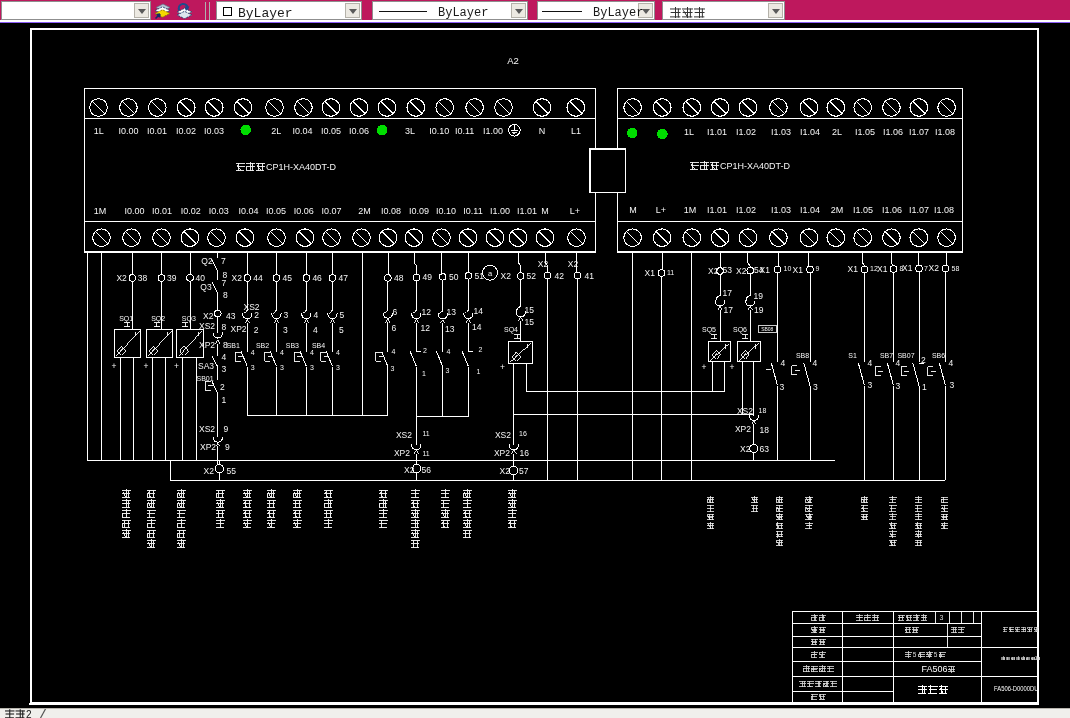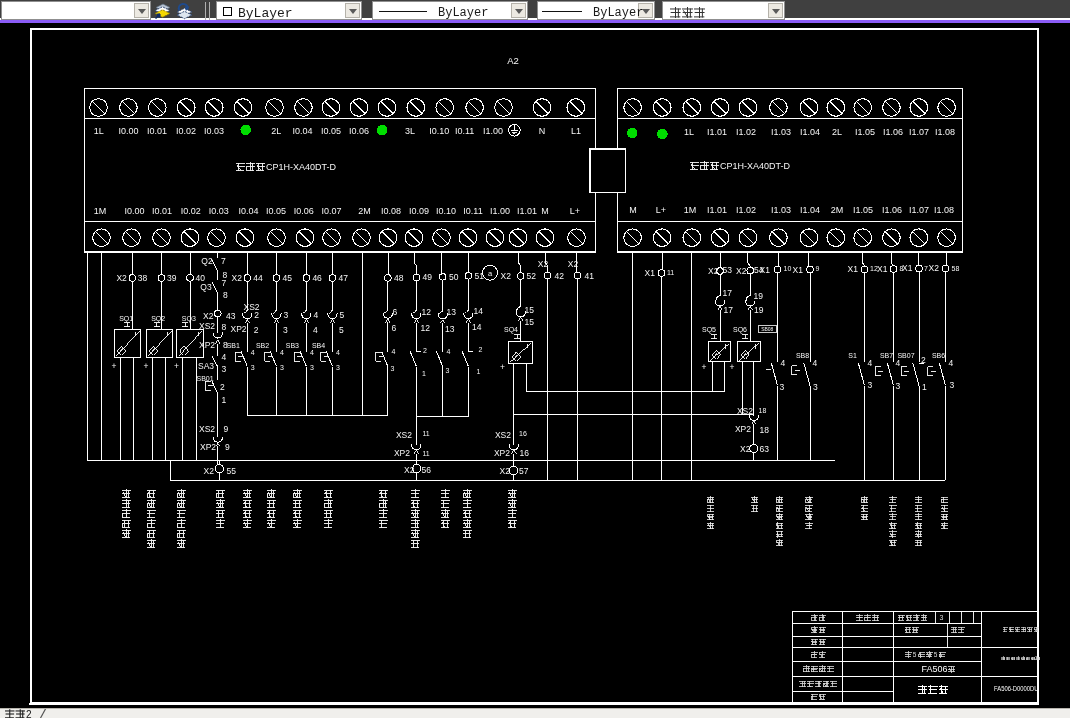--- a/index.html
+++ b/index.html
@@ -1,15 +1,15 @@
 <!DOCTYPE html>
 <html><head><meta charset="utf-8"><style>
 html,body{margin:0;padding:0;width:1070px;height:718px;background:#000;overflow:hidden;}
 *{box-sizing:border-box;}
-.toolbar{position:absolute;left:0;top:0;width:1070px;height:23px;background:#404040;border-bottom:3px solid #8b5cf6;box-shadow:inset 0 -2px 0 #ffffff;}
+.toolbar{position:absolute;left:0;top:0;width:1070px;height:23px;background:#be185d;border-bottom:1px solid #8b5cf6;box-shadow:inset 0 -2px 0 #ffffff;}
 .combo{position:absolute;top:1px;height:19px;background:#fff;border:1px solid #8f8f8f;}
 .dbtn{position:absolute;right:1px;top:1px;width:15px;height:15px;background:#ece9e2;border:1px solid #b5b2aa;}
 .dbtn:after{content:'';position:absolute;left:3px;top:5px;border:4px solid transparent;border-top:5px solid #5a5a5a;}
 .cmbtext{position:absolute;top:3.5px;font-family:'Liberation Mono',monospace;font-size:13px;color:#1a1a1a;}
 .statusbar{position:absolute;left:0;top:708px;width:1070px;height:10px;background:#f0efec;border-top:1px solid #b8b5ae;}
 </style></head>
 <body>
 <svg width="1070" height="718" viewBox="0 0 1070 718" shape-rendering="crispEdges" style="position:absolute;left:0;top:0">
 <rect x="0" y="0" width="1070" height="718" fill="#000000"></rect>
 <rect x="84.3" y="88.5" width="511.3" height="163.5" stroke="#ffffff" stroke-width="1.2" fill="none"></rect>

